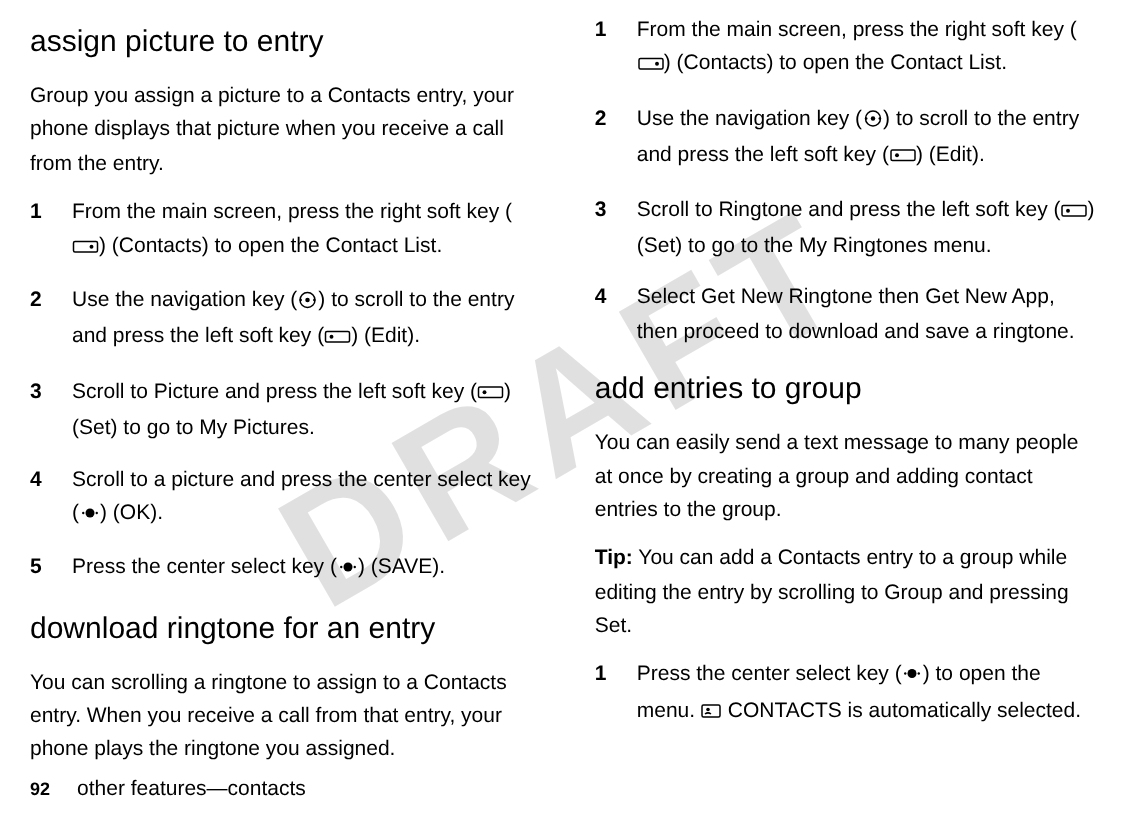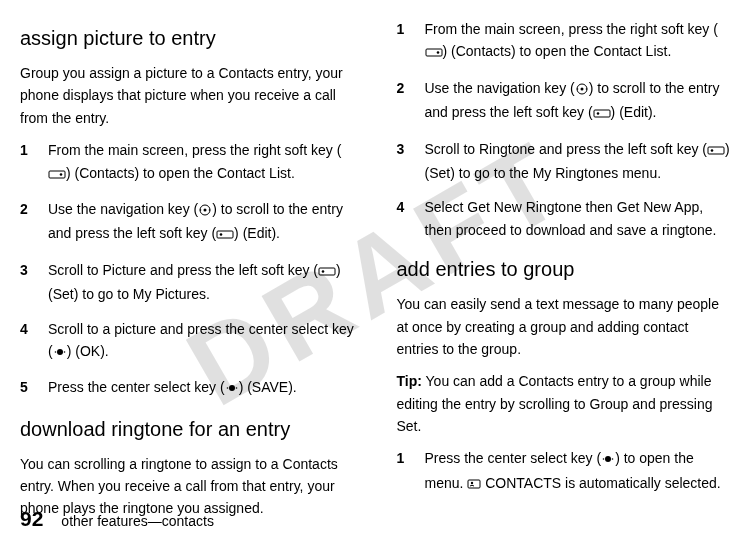--- a/index.html
+++ b/index.html
@@ -26,21 +26,20 @@
       pointer-events: none;
       z-index: 0;
       user-select: none;
     }
     .page {
       display: flex;
       gap: 40px;
       padding: 8px 20px 0 20px;
       position: relative;
       z-index: 1;
-      margin-top: 10px;
     }
     .col {
       flex: 1;
       min-width: 0;
     }
     h2 {
       font-size: 20px;
       font-weight: normal;
       margin-bottom: 8px;
       margin-top: 4px;
@@ -62,21 +61,21 @@
       display: inline-block;
       vertical-align: -2px;
     }
     .footer {
       position: absolute;
       bottom: 10px;
       left: 20px;
       font-size: 14px;
       z-index: 1;
     }
-    .footer .pnum { font-weight: bold; font-size: 21px; margin-right: 18px; }
+    .footer .pnum { font-weight: bold; font-size: 12px; margin-right: 18px; }
   </style>
 </head>
 <body>
 
 <div class="watermark">DRAFT</div>
 
 <div class="page">
   <div class="col">
     <h2>assign picture to entry</h2>
     <p>Group you assign a picture to a Contacts entry, your phone displays that picture when you receive a call from the entry.</p>

